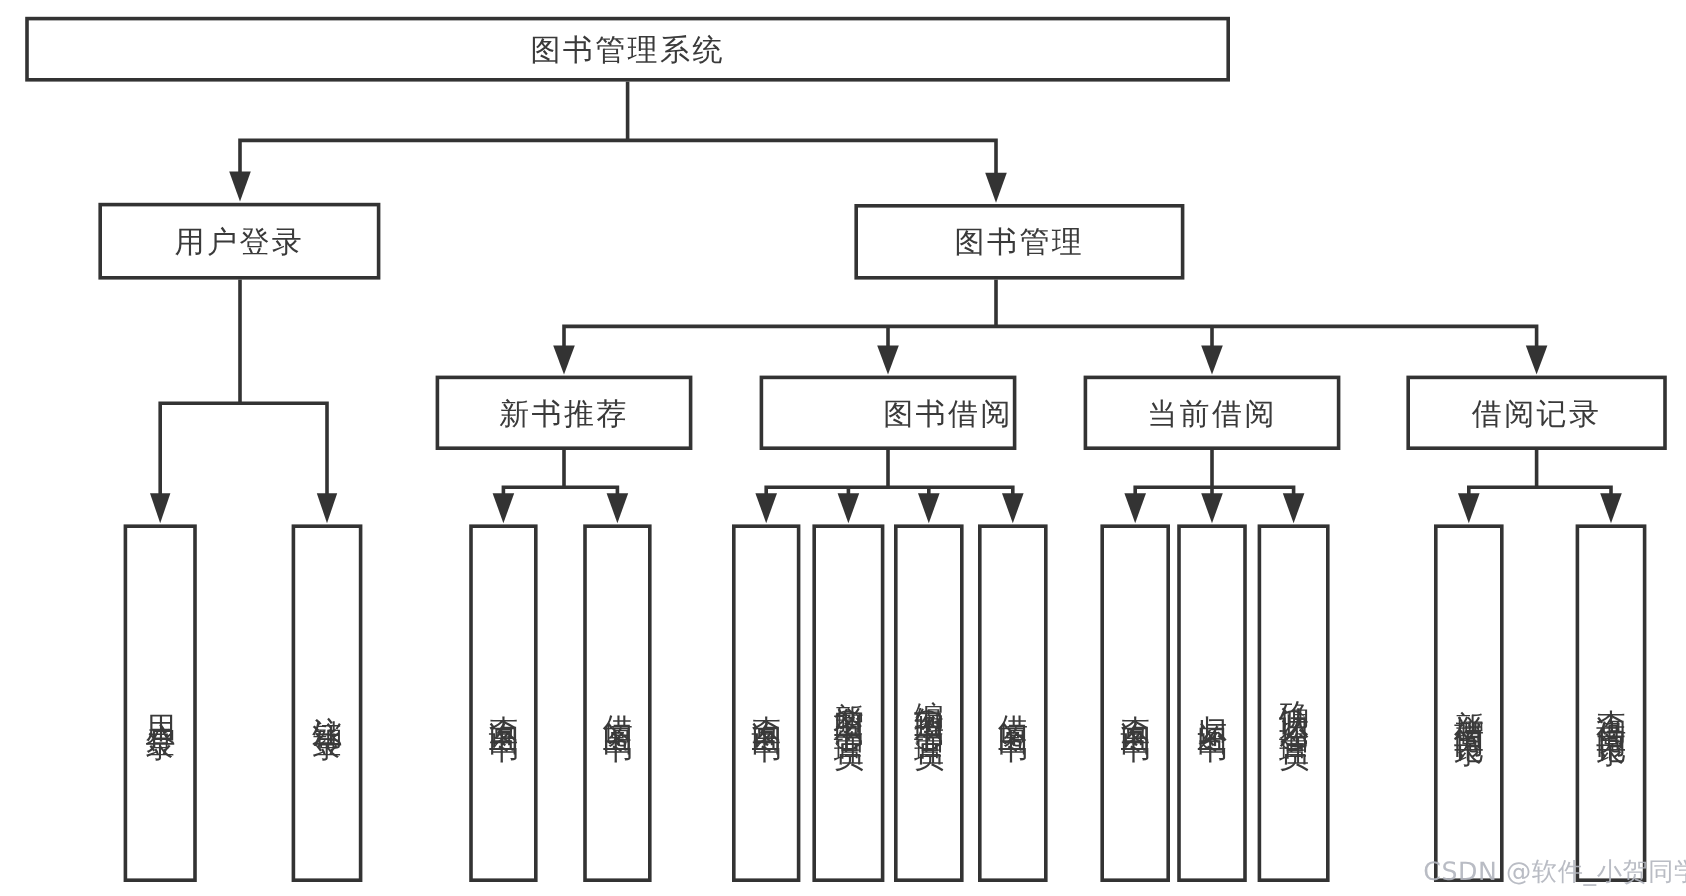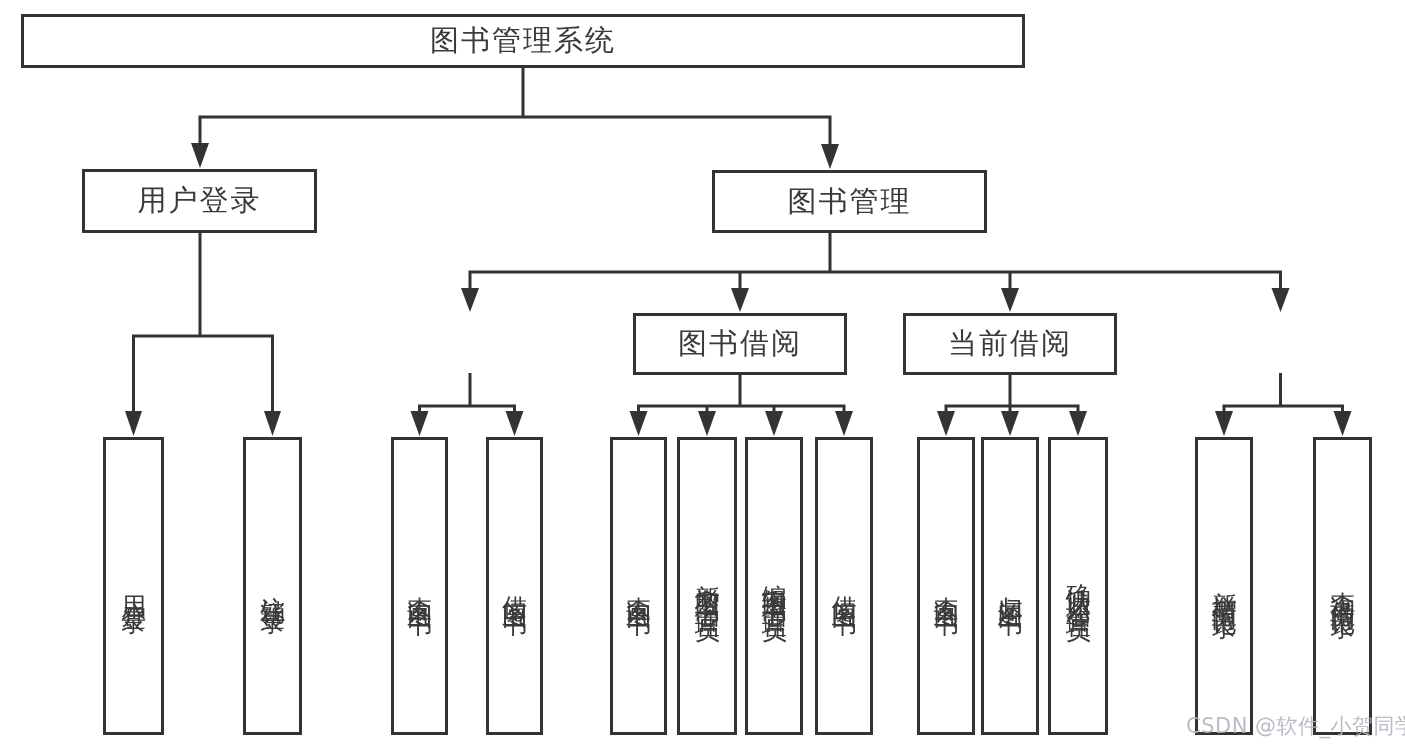--- a/index.html
+++ b/index.html
@@ -34,21 +34,21 @@
     background: #ffffff;
     border: 3px solid #333333;
     color: #3a3a3a;
     display: flex;
     align-items: center;
     justify-content: center;
     text-align: center;
   }
 
   .hbox {
-    font-size: 29px;
+    font-size: 25px;
     letter-spacing: 2px;
     white-space: nowrap;
   }
 
   .lvl3 { top: 313px; height: 62px; }
 
   .leaf { top: 437px; height: 298px; }
   .leaf span {
     writing-mode: vertical-rl;
     text-orientation: mixed;
@@ -120,25 +120,31 @@
     <span>图书管理系统</span>
   </div>
 
   <div class="box hbox" style="left:82px; top:169px; width:235px; height:64px;">
     <span>用户登录</span>
   </div>
   <div class="box hbox" style="left:712px; top:170px; width:275px; height:63px;">
     <span>图书管理</span>
   </div>
 
-  <div class="box hbox lvl3" style="left:633px; width:214px;">
+  <div class="box hbox lvl3" style="left:363px; width:214px;">
+    <span>新书推荐</span>
+  </div>
+  <div class="box hbox lvl3" style="left:633px; width:214px;justify-content:flex-end;">
     <span>图书借阅</span>
   </div>
   <div class="box hbox lvl3" style="left:903px; width:214px;justify-content:center;">
     <span>当前借阅</span>
+  </div>
+  <div class="box hbox lvl3" style="left:1172px; width:217px;">
+    <span>借阅记录</span>
   </div>
 
   <div class="box leaf" style="left:103px; width:61px;">
     <span>用户登录</span>
   </div>
   <div class="box leaf" style="left:243px; width:59px;">
     <span>注销登录</span>
   </div>
 
   <div class="box leaf" style="left:391px; width:57px;">

